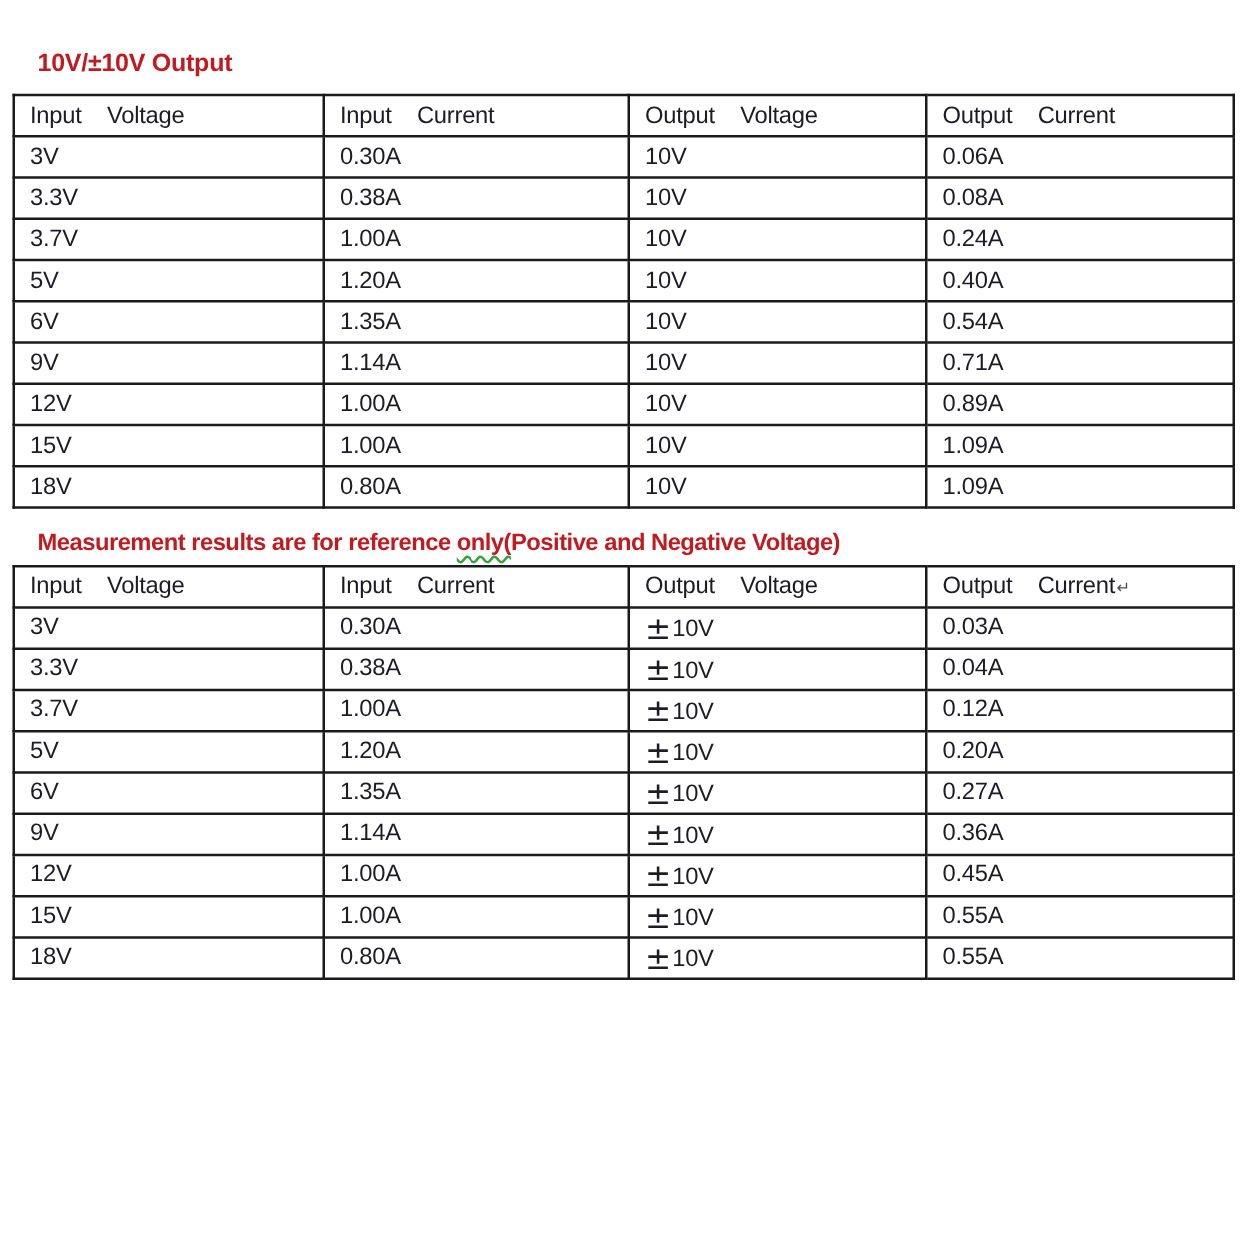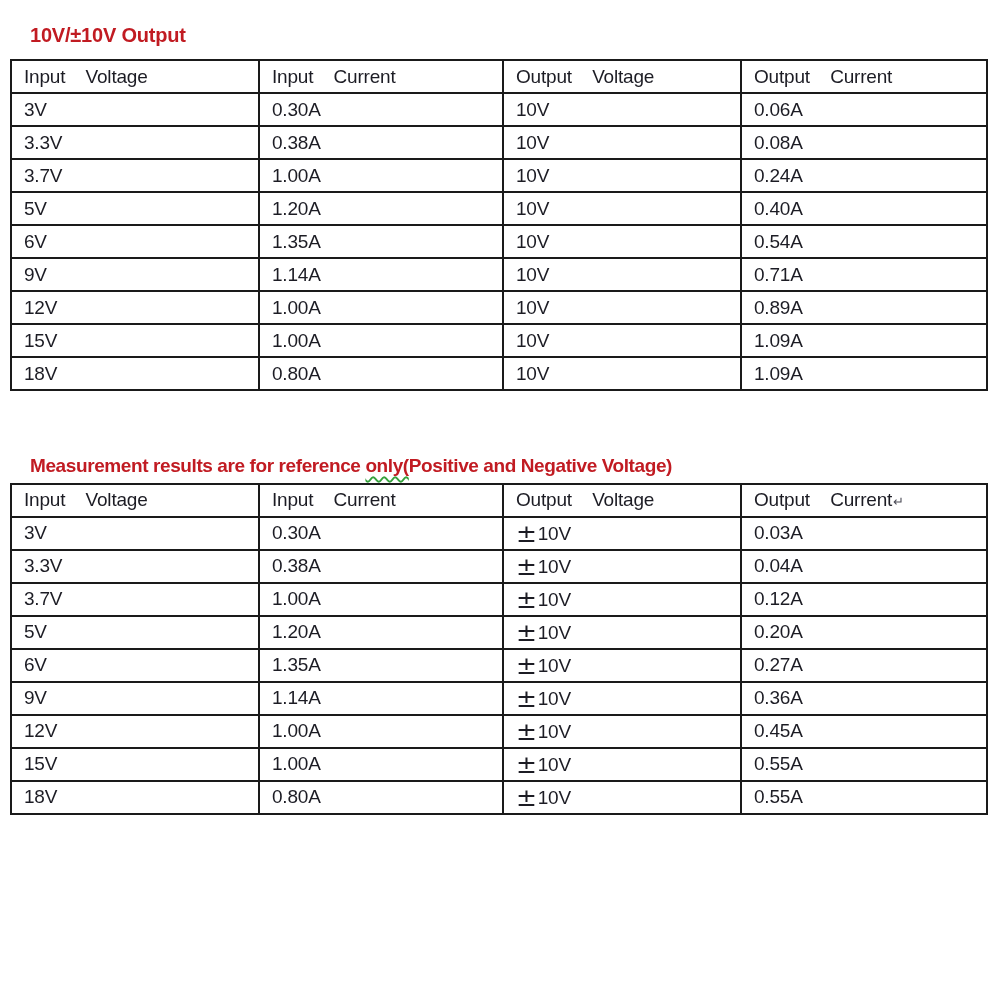--- a/index.html
+++ b/index.html
@@ -9,32 +9,32 @@
     --border-black:#1a1a1a;
     --text-black:#1c1c24;
   }
   *{box-sizing:border-box;margin:0;padding:0;}
   html,body{background:#ffffff;}
   body{
     width:1000px;height:1000px;overflow:hidden;
     font-family:"Liberation Sans",sans-serif;
     color:var(--text-black);
   }
-  .page{padding-top:24px;}
+  .page{padding-top:40px;}
   .doc-title{
     margin:0 0 12px 30px;
     font-size:20px;font-weight:bold;letter-spacing:-0.2px;
     color:var(--accent-red);line-height:1.15;
   }
   .subtitle{
     margin:0 0 5px 30px;
     font-size:19px;font-weight:bold;letter-spacing:-0.4px;
     color:var(--accent-red);line-height:1.2;
   }
-  .subtitle-second{margin-top:64px;}
+  .subtitle-second{margin-top:17px;}
   .squiggle{
     text-decoration-line:underline;
     text-decoration-style:wavy;
     text-decoration-color:var(--squiggle-green);
     text-decoration-thickness:2px;
     text-underline-offset:4px;
   }
   table.data-table{
     border-collapse:collapse;
     table-layout:fixed;

